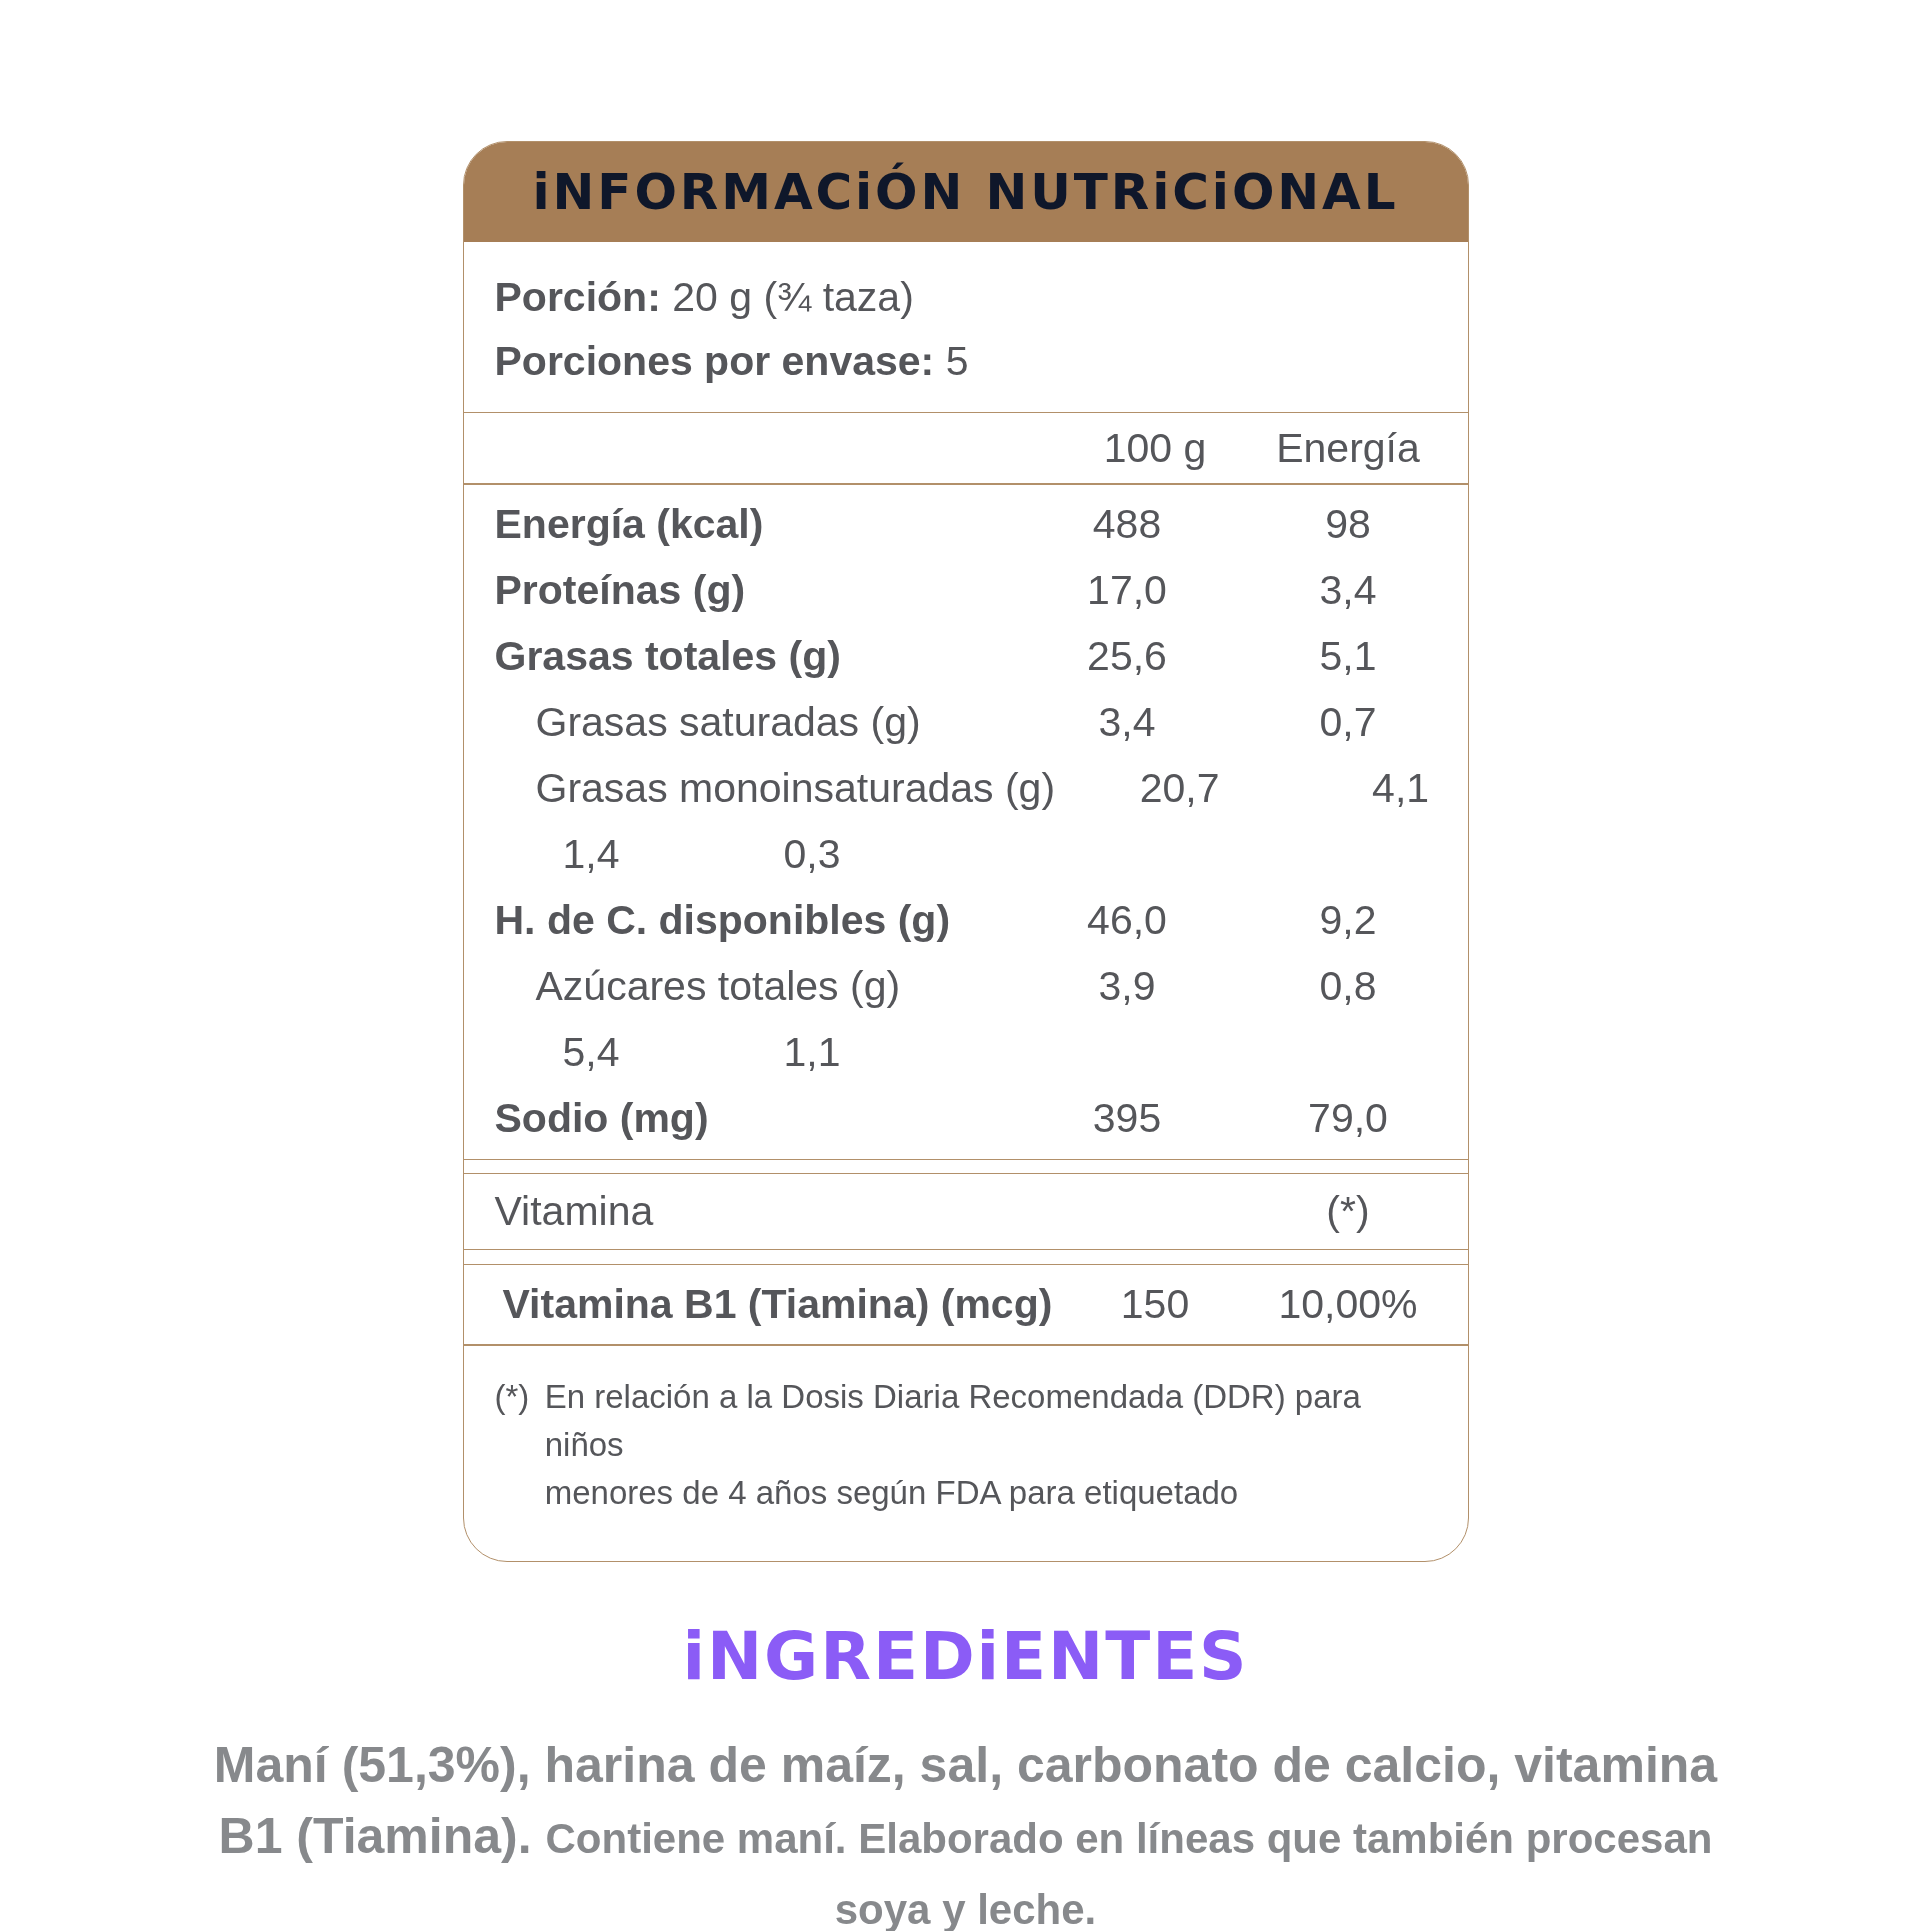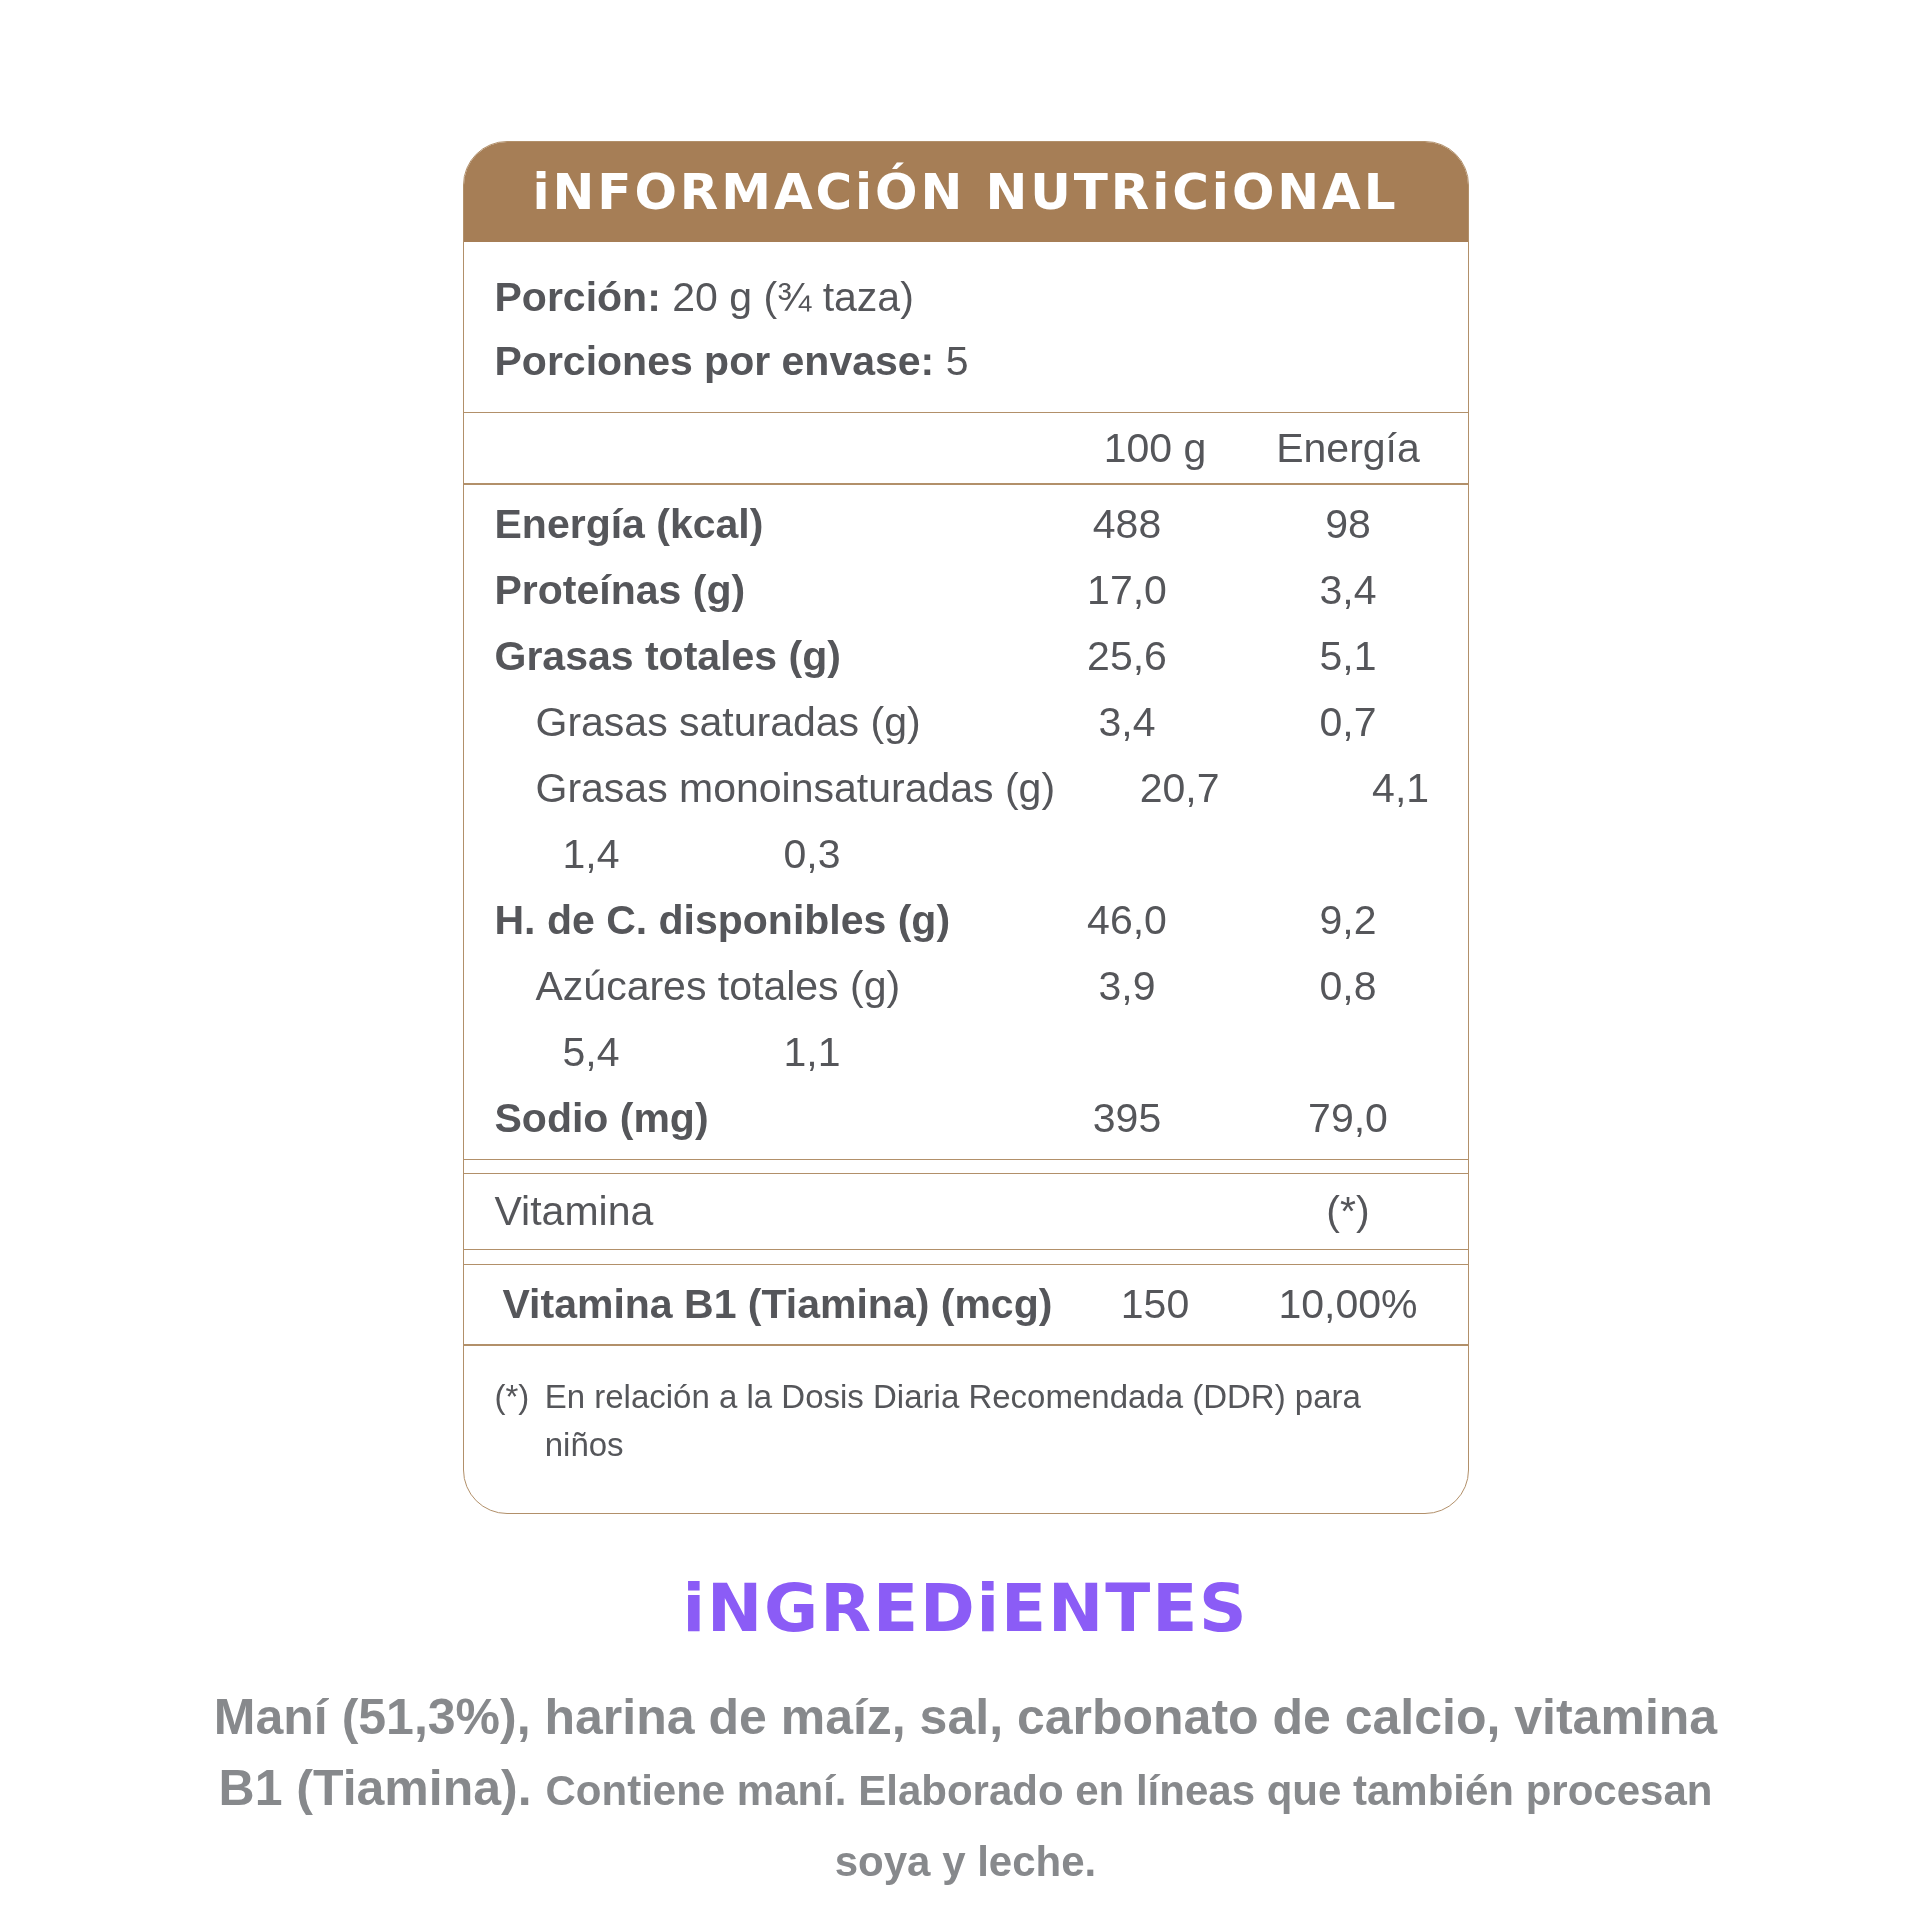--- a/index.html
+++ b/index.html
@@ -24,21 +24,21 @@
     background:#a67e56;
     height:100px;
     display:flex;align-items:center;justify-content:center;
   }
   .card-header h1{
     margin:0;
     font-family:"DejaVu Sans", sans-serif;
     font-weight:700;
     font-size:50px;
     letter-spacing:2.9px;
-    color:#ffffff;
+    color:#0f172a;
     white-space:nowrap;
   }
   .serving{
     padding:23px 35px 19.3px 31px;
     font-size:41px;
     line-height:64px;
   }
   .serving p{margin:0;}
   .b{font-weight:700;}
 
@@ -180,21 +180,21 @@
     <div class="cols vitb1-row">
       <span class="col-label">Vitamina B1 (Tiamina) (mcg)</span>
       <span class="col-v1">150</span>
       <span class="col-v2">10,00%</span>
     </div>
 
     <div class="rule thick"></div>
 
     <footer class="footnote">
       <span class="fn-marker">(*)</span>
-      <span class="fn-text"><span>En relación a la Dosis Diaria Recomendada (DDR) para niños</span><br></span>
+      <span class="fn-text"><span>En relación a la Dosis Diaria Recomendada (DDR) para niños</span><br><span>menores de 4 años según FDA para etiquetado</span></span>
     </footer>
 
   </section>
 
   <h2 class="ingredients-title">iNGREDiENTES</h2>
 
   <p class="ingredients-text"><span class="ing-main">Maní (51,3%), harina de maíz, sal, carbonato de calcio, vitamina B1 (Tiamina). </span><span class="ing-allergen">Contiene maní. Elaborado en líneas que también procesan soya y leche.</span></p>
 
 </div>
 

